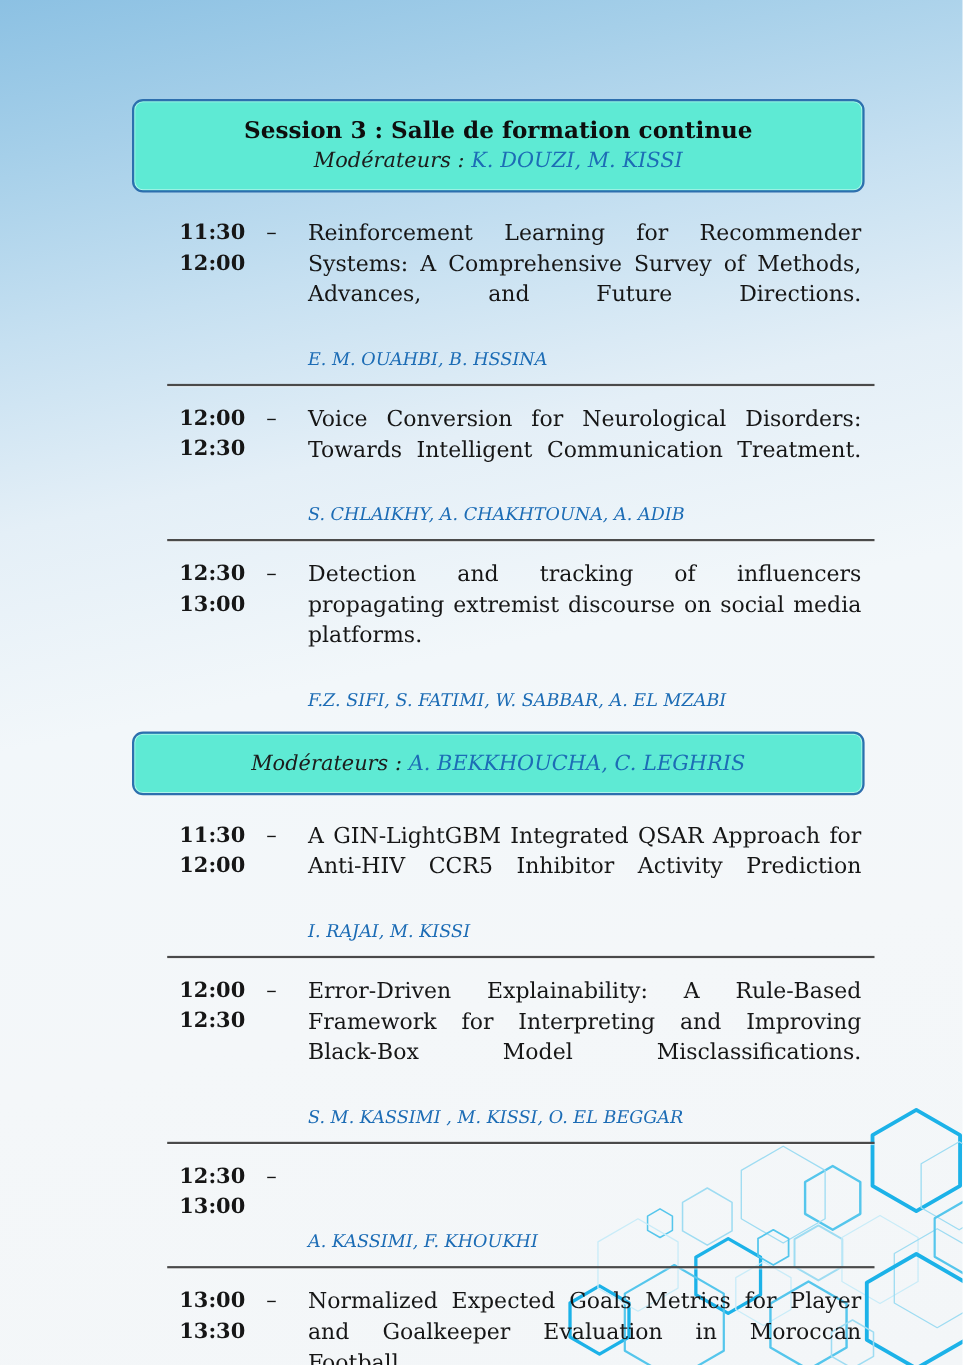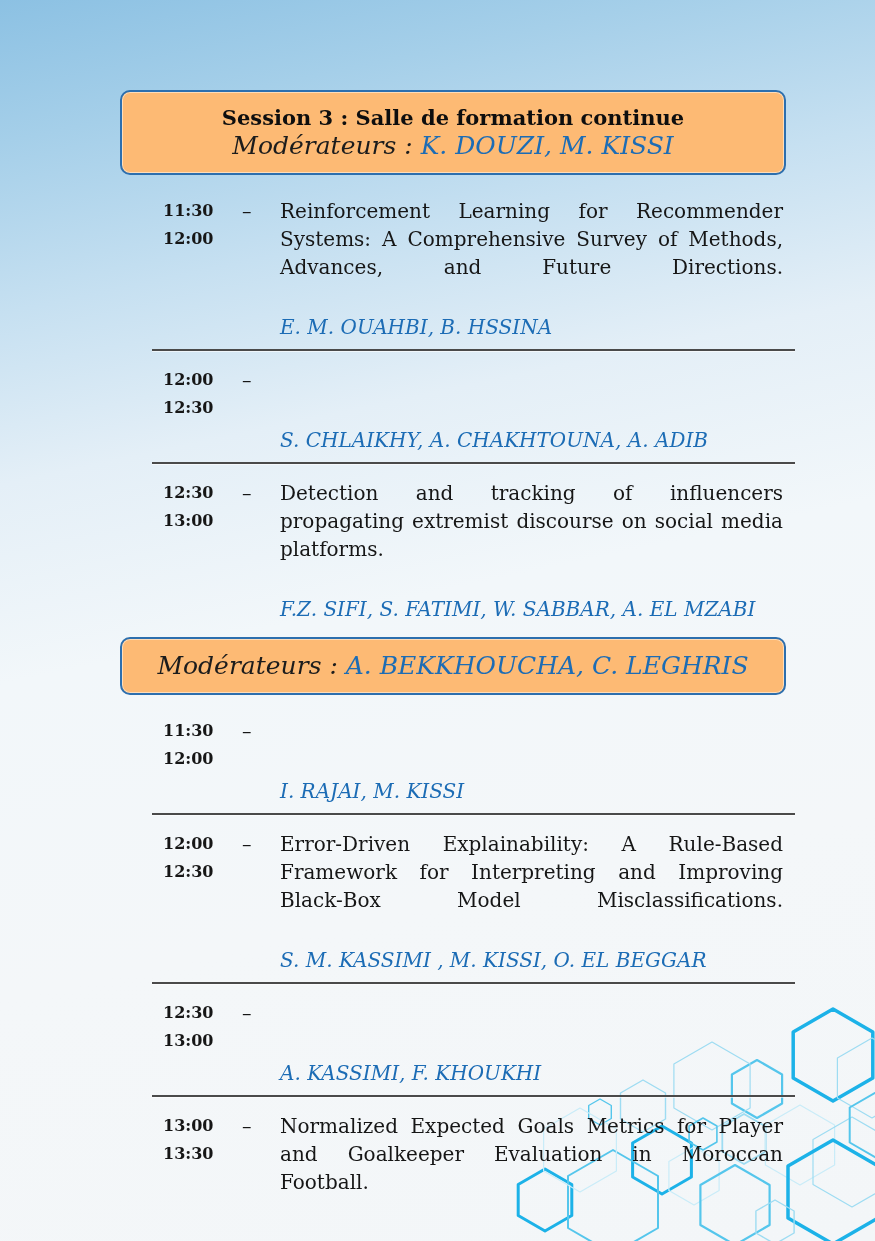--- a/index.html
+++ b/index.html
@@ -8,43 +8,43 @@
     font-family:"DejaVu Serif","Liberation Serif",serif;
     background:linear-gradient(168deg,#8cc1e3 0%,#a5cfe9 10%,#c6e0f1 22%,#e4eff7 34%,#f2f7fa 48%,#f4f7f9 70%,#f3f6f8 100%);
     color:#161616;
   }
   #hex-layer{position:absolute;left:0;top:0;width:875px;height:1241px;z-index:0;pointer-events:none;}
   #content{position:relative;z-index:1;}
 
   .session-box{
     box-sizing:border-box;margin-left:120px;width:666px;
     border:2px solid #2d6fae;border-radius:10px;
-    background:#fdba74;
+    background:#5eead4;
     text-align:center;padding:12px 14px 14px 14px;
     box-shadow:0 0 0 1px rgba(255,255,255,.5) inset;
   }
   .session-box.first{margin-top:90px;}
   .session-box.second{margin-top:18px;}
   .session-title{font-weight:bold;font-size:21px;line-height:27px;color:#0e0e0e;}
-  .session-mods{font-style:italic;font-size:25px;line-height:26px;margin-top:2px;color:#1c1c1c;}
+  .session-mods{font-style:italic;font-size:19px;line-height:26px;margin-top:2px;color:#1c1c1c;}
   .session-mods .mod-names{color:#1c6cb5;}
 
   .talks{margin-top:8px;}
   .talk{
     margin-left:152px;width:631px;
     display:grid;grid-template-columns:90px 38px 503px;
     padding-top:14px;
   }
-  .talk .times{font-weight:bold;font-size:16px;line-height:28px;padding-left:11px;white-space:pre-line;}
+  .talk .times{font-weight:bold;font-size:19px;line-height:28px;padding-left:11px;white-space:pre-line;}
   .talk .dash{font-size:19px;line-height:28px;}
   .talk .title{font-size:20px;line-height:28px;text-align:justify;}
   .talk .title::after{content:"";display:inline-block;width:100%;}
   .authors{
     margin:8px 80px 12px 432px;
-    font-style:italic;font-size:20px;line-height:20px;color:#1c6cb5;
+    font-style:italic;font-size:16px;line-height:20px;color:#1c6cb5;
   }
   .rule{margin-left:152px;width:643px;border-top:2px solid #4a4a4a;border-bottom:1px solid rgba(255,255,255,.6);height:0;}
 </style>
 </head>
 <body>
 
 <svg id="hex-layer" viewBox="0 0 875 1241" xmlns="http://www.w3.org/2000/svg">
     <polygon points="833.0,1009.0 872.8,1032.0 872.8,1078.0 833.0,1101.0 793.2,1078.0 793.2,1032.0" fill="none" stroke="#1cb2e8" stroke-width="3.5" stroke-linejoin="round"></polygon>
     <polygon points="872.0,1038.0 906.6,1058.0 906.6,1098.0 872.0,1118.0 837.4,1098.0 837.4,1058.0" fill="none" stroke="#9edcf2" stroke-width="1.2" stroke-linejoin="round"></polygon>
     <polygon points="757.0,1060.0 782.1,1074.5 782.1,1103.5 757.0,1118.0 731.9,1103.5 731.9,1074.5" fill="none" stroke="#55c6ec" stroke-width="2.2" stroke-linejoin="round"></polygon>
@@ -79,20 +79,21 @@
       <div class="times"><span>11:30</span><br><span>12:00</span></div>
       <div class="dash">–</div>
       <div class="title">Reinforcement Learning for Recommender Systems: A Comprehensive Survey of Methods, Advances, and Future Directions.</div>
     </div>
     <div class="authors" style="margin-left:280px;">E. M. OUAHBI, B. HSSINA</div>
     <div class="rule"></div>
 
     <div class="talk">
       <div class="times"><span>12:00</span><br><span>12:30</span></div>
       <div class="dash">–</div>
+      <div class="title">Voice Conversion for Neurological Disorders: Towards Intelligent Communication Treatment.</div>
     </div>
     <div class="authors" style="margin-left:280px;">S. CHLAIKHY, A. CHAKHTOUNA, A. ADIB</div>
     <div class="rule"></div>
 
     <div class="talk">
       <div class="times"><span>12:30</span><br><span>13:00</span></div>
       <div class="dash">–</div>
       <div class="title">Detection and tracking of influencers propagating extremist discourse on social media platforms.</div>
     </div>
     <div class="authors" style="margin-left:280px;margin-bottom:2px;">F.Z. SIFI, S. FATIMI, W. SABBAR, A. EL MZABI</div>
@@ -101,20 +102,21 @@
 
   <div class="session-box second">
     <div class="session-mods"><span>Modérateurs : </span><span class="mod-names">A. BEKKHOUCHA, C. LEGHRIS</span></div>
   </div>
 
   <div class="talks">
 
     <div class="talk">
       <div class="times"><span>11:30</span><br><span>12:00</span></div>
       <div class="dash">–</div>
+      <div class="title">A GIN-LightGBM Integrated QSAR Approach for Anti-HIV CCR5 Inhibitor Activity Prediction</div>
     </div>
     <div class="authors" style="margin-left:280px;">I. RAJAI, M. KISSI</div>
     <div class="rule"></div>
 
     <div class="talk">
       <div class="times"><span>12:00</span><br><span>12:30</span></div>
       <div class="dash">–</div>
       <div class="title">Error-Driven Explainability: A Rule-Based Framework for Interpreting and Improving Black-Box Model Misclassifications.</div>
     </div>
     <div class="authors" style="margin-left:280px;">S. M. KASSIMI , M. KISSI, O. EL BEGGAR</div>

